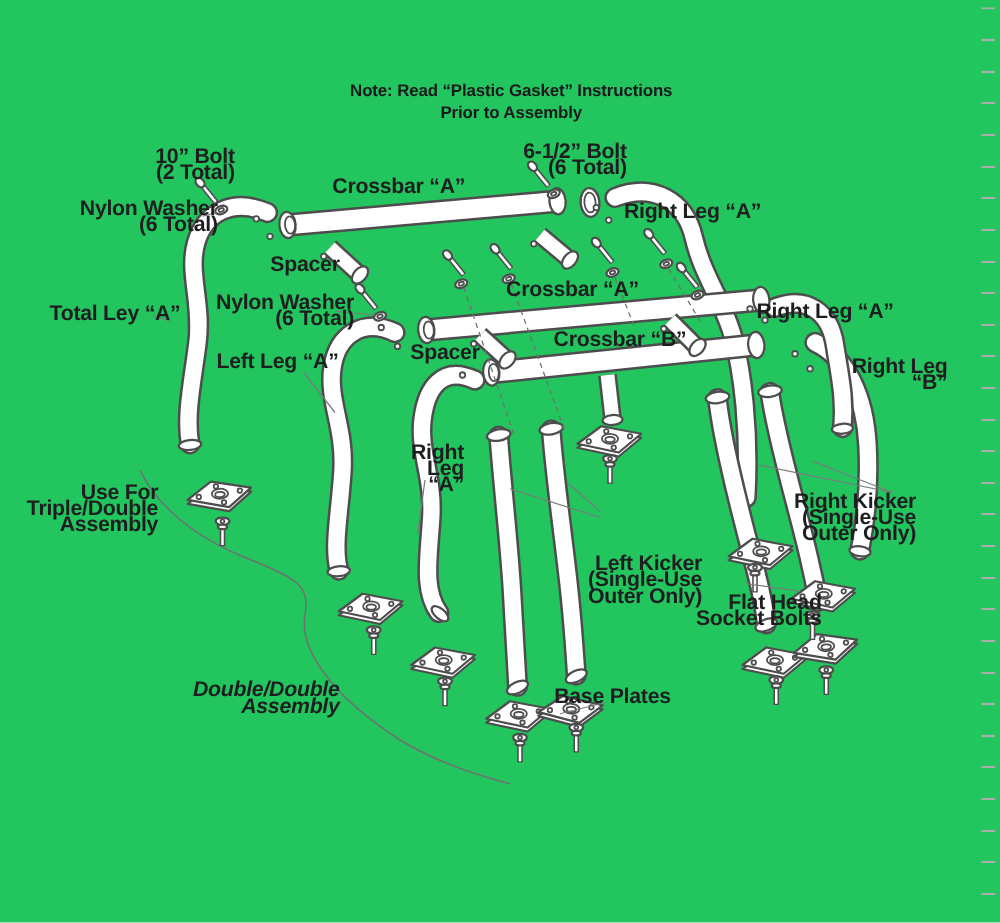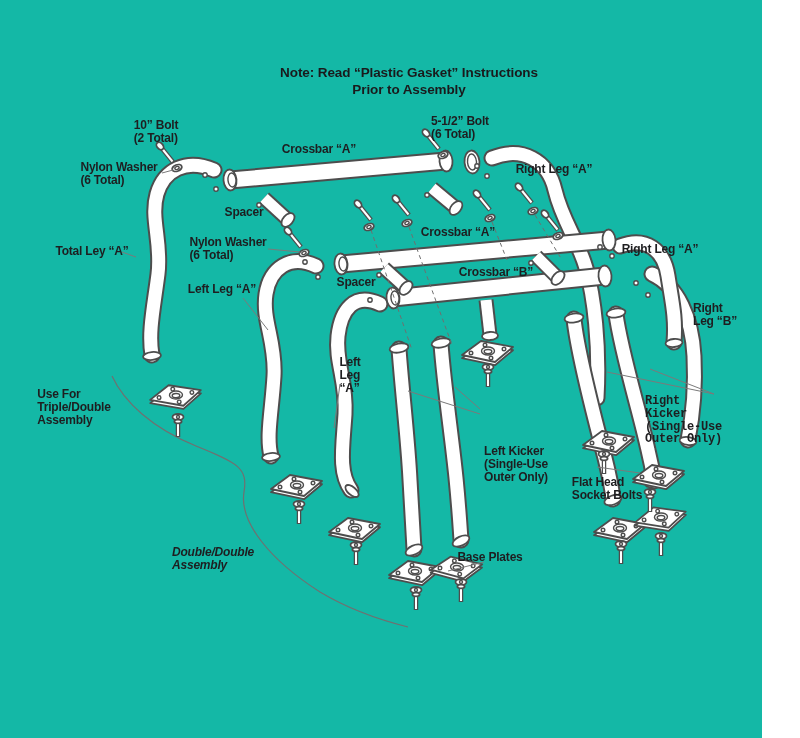--- a/index.html
+++ b/index.html
@@ -1,20 +1,20 @@
 <!DOCTYPE html>
 <html><head>
 <meta charset="utf-8">
 <style>
   html,body{margin:0;padding:0;background:#fff;}
-  #stage{position:relative;width:732px;height:738px;background:#14b8a6;overflow:hidden;
-         font-family:"Liberation Sans",sans-serif;padding-left:30px;}
+  #stage{position:relative;width:800px;height:738px;background:#22c55e;overflow:hidden;
+         font-family:"Liberation Sans",sans-serif;}
   #art{position:absolute;left:0;top:0;}
-  .lbl{position:absolute;transform:translateX(-50%);text-align:left;white-space:pre-line;
-       font-weight:bold;font-size:12px;line-height:12.8px;letter-spacing:-0.2px;color:#1e1e20;}
+  .lbl{position:absolute;transform:translateX(-50%);text-align:right;white-space:pre-line;
+       font-weight:bold;font-size:17px;line-height:12.8px;letter-spacing:-0.2px;color:#1e1e20;}
   .note{position:absolute;transform:translateX(-50%);text-align:center;white-space:pre-line;
         font-weight:bold;font-size:13.5px;line-height:17px;letter-spacing:-0.1px;color:#1a1a1c;}
   .edge-marks{position:absolute;left:785px;top:6px;width:11px;height:726px;
         background:repeating-linear-gradient(180deg,#adadad 0 1.6px,transparent 1.6px 25.3px);}
   
   .to{fill:none;stroke:#4d4d4d;stroke-width:17;stroke-linecap:round;}
   .ti{fill:none;stroke:#ffffff;stroke-width:13;stroke-linecap:round;}
   .co{fill:none;stroke:#4d4d4d;stroke-width:19;stroke-linecap:butt;}
   .ci{fill:none;stroke:#ffffff;stroke-width:15;stroke-linecap:butt;}
   .so{fill:none;stroke:#4d4d4d;stroke-width:15;stroke-linecap:butt;}
@@ -245,40 +245,40 @@
   <div class="edge-marks"></div>
 
   <div class="note" style="left:409px;top:64px;">Note: Read “Plastic Gasket” Instructions
 Prior to Assembly</div>
 
   <div class="lbl" style="left:156px;top:119px;">10” Bolt
 (2 Total)</div>
   <div class="lbl" style="left:119px;top:161px;">Nylon Washer
 (6 Total)</div>
   <div class="lbl" style="left:319px;top:143px;">Crossbar “A”</div>
-  <div class="lbl" style="left:460px;top:115px;">5-1/2” Bolt
+  <div class="lbl" style="left:460px;top:115px;">6-1/2” Bolt
 (6 Total)</div>
   <div class="lbl" style="left:554px;top:163px;">Right Leg “A”</div>
   <div class="lbl" style="left:244px;top:206px;">Spacer</div>
   <div class="lbl" style="left:92px;top:245px;">Total Ley “A”</div>
   <div class="lbl" style="left:228px;top:236px;">Nylon Washer
 (6 Total)</div>
   <div class="lbl" style="left:458px;top:226px;">Crossbar “A”</div>
   <div class="lbl" style="left:660px;top:243px;">Right Leg “A”</div>
   <div class="lbl" style="left:496px;top:266px;">Crossbar “B”</div>
   <div class="lbl" style="left:356px;top:276px;">Spacer</div>
   <div class="lbl" style="left:222px;top:283px;">Left Leg “A”</div>
-  <div class="lbl" style="left:716px;top:302px;">Right Leg “B”</div>
-  <div class="lbl" style="left:350px;top:356px;">Left
+  <div class="lbl" style="left:716px;top:287px;">Right Leg “B”</div>
+  <div class="lbl" style="left:350px;top:356px;">Right
 Leg
 “A”</div>
   <div class="lbl" style="left:516px;top:410px;margin-top:35px;">Left Kicker
 (Single-Use
 Outer Only)</div>
-  <div class="lbl" style="left:684px;top:395px;font-family:Liberation Mono, monospace;">Right Kicker
+  <div class="lbl" style="left:684px;top:395px;">Right Kicker
 (Single-Use
 Outer Only)</div>
   <div class="lbl" style="left:74px;top:388px;">Use For
 Triple/Double
 Assembly</div>
   <div class="lbl" style="left:563px;top:476px;margin-left:44px;">Flat Head
 Socket Bolts</div>
   <div class="lbl" style="left:213px;top:546px;font-style:italic;">Double/Double
 Assembly</div>
   <div class="lbl" style="left:490px;top:551px;">Base Plates</div>

